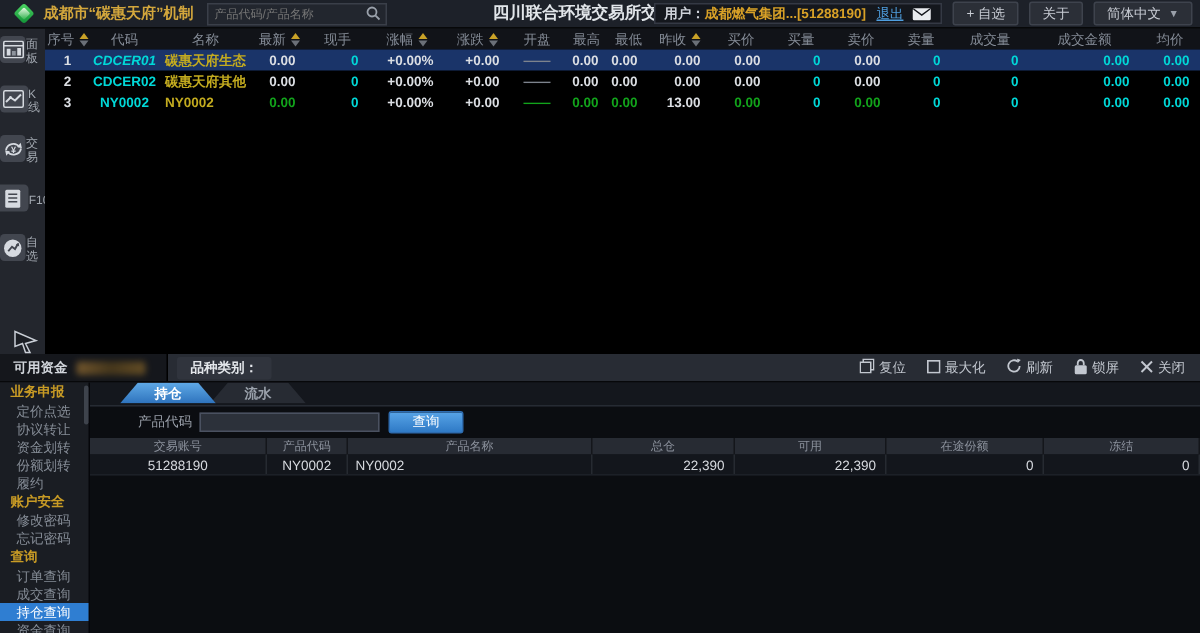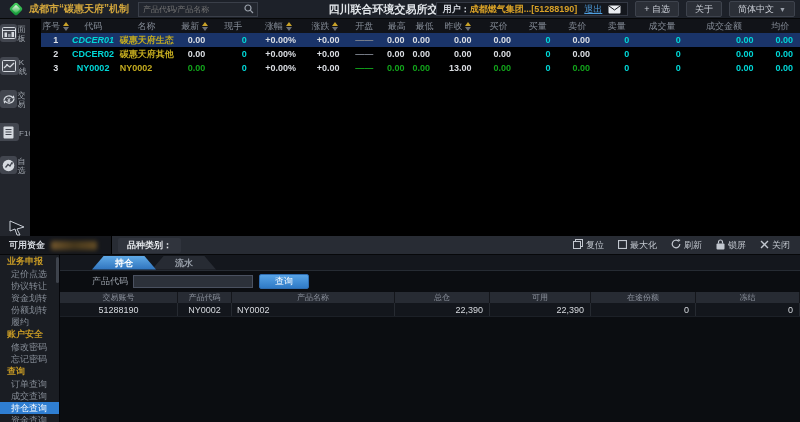--- a/index.html
+++ b/index.html
@@ -30,21 +30,21 @@
   .caret{font-size:7px;margin-left:5px;color:#9aa0aa;}
   
   .sidebar{position:absolute;top:19px;left:0;width:30px;height:217px;background:#23262d;
            display:flex;flex-direction:column;align-items:center;padding-top:5px;box-sizing:border-box;}
   .sb-item{display:flex;flex-direction:row;align-items:center;margin-bottom:13px;cursor:pointer;}
   .sb-ico{width:22px;height:18px;background:#42464f;border-radius:3px;display:flex;align-items:center;
           justify-content:center;margin-bottom:2px;}
   .sb-label{font-size:8px;color:#a2a8b0;line-height:9px;}
   
   .watchlist{position:absolute;top:19px;left:30px;width:770px;height:217px;background:#000;}
-  .wl-row{display:flex;height:14px;align-items:stretch;margin-left:11px;}
+  .wl-row{display:flex;height:14px;align-items:stretch;}
   .wl-head{background:#111318;}
   .wl-cell{display:flex;align-items:center;box-sizing:border-box;font-size:9px;overflow:hidden;
            white-space:nowrap;font-weight:bold;}
   .wl-head .wl-cell{color:#848b96;font-weight:normal;justify-content:center !important;padding:0 !important;}
   .al-r{justify-content:flex-end;padding-right:7px;}
   .al-l{justify-content:flex-start;padding-left:4px;}
   .al-c{justify-content:center;}
   .row-selected{background:#1a3469;}
   .c-white{color:#dcdfe4;} .c-cyan{color:#00d8d8;} .c-yellow{color:#c3ab1f;}
   .c-green{color:#12a41b;} .c-grey{color:#7d838d;}
@@ -65,21 +65,21 @@
   .cat-label{color:#e3e6ea;} .cat-value{color:#e0b02a;}
   .win-btns{margin-left:auto;display:flex;align-items:center;gap:14px;margin-right:10px;}
   .win-btn{display:flex;align-items:center;gap:3px;color:#c2c7cf;font-size:9px;cursor:pointer;white-space:nowrap;}
   .panel-body{display:flex;height:167px;}
   .menu{width:60px;background:#1a1d23;box-sizing:border-box;border-right:1px solid #05060a;position:relative;flex:0 0 auto;}
   .menu-title{height:13px;line-height:13px;padding-left:7px;font-size:9px;font-weight:bold;color:#c89b25;white-space:nowrap;}
   .menu-item{height:12px;line-height:12px;padding-left:11px;font-size:9px;color:#868d97;white-space:nowrap;cursor:pointer;}
   .menu-item.sel{background:#2f7ed2;color:#fff;}
   .menu-scroll{position:absolute;right:0;top:2px;width:3px;height:26px;background:#3e434c;border-radius:2px;}
   .content{flex:1;display:flex;flex-direction:column;background:#0b0d11;min-width:0;}
-  .tabbar{height:16px;background:#14171d;display:flex;align-items:center;padding-left:32px;border-bottom:1px solid #262b33;box-sizing:border-box;}
+  .tabbar{height:16px;background:#14171d;display:flex;align-items:flex-start;padding-left:20px;border-bottom:1px solid #262b33;box-sizing:border-box;}
   .tab{height:14px;line-height:14px;width:64px;text-align:center;font-size:9px;font-weight:bold;
        clip-path:polygon(12px 0,calc(100% - 12px) 0,100% 100%,0 100%);margin-right:-4px;cursor:pointer;}
   .tab.active{background:linear-gradient(#5fa9e6,#2e73bd);color:#fff;position:relative;z-index:2;}
   .tab.inactive{background:#272b33;color:#9aa1ab;}
   .query-row{height:21px;display:flex;align-items:center;padding-left:32px;}
   .q-label{font-size:9px;color:#9aa0aa;margin-right:5px;}
   .q-input{width:120px;height:13px;background:#2c313a;border:1px solid #4a5160;box-sizing:border-box;
            color:#dde;font-size:9px;padding:0 3px;outline:none;font-family:inherit;}
   .q-btn{width:50px;height:15px;margin-left:6px;background:linear-gradient(#57a3e6,#2f7ac6);
          border:1px solid #2e6cb0;border-radius:2px;color:#fff;font-size:9px;text-align:center;

